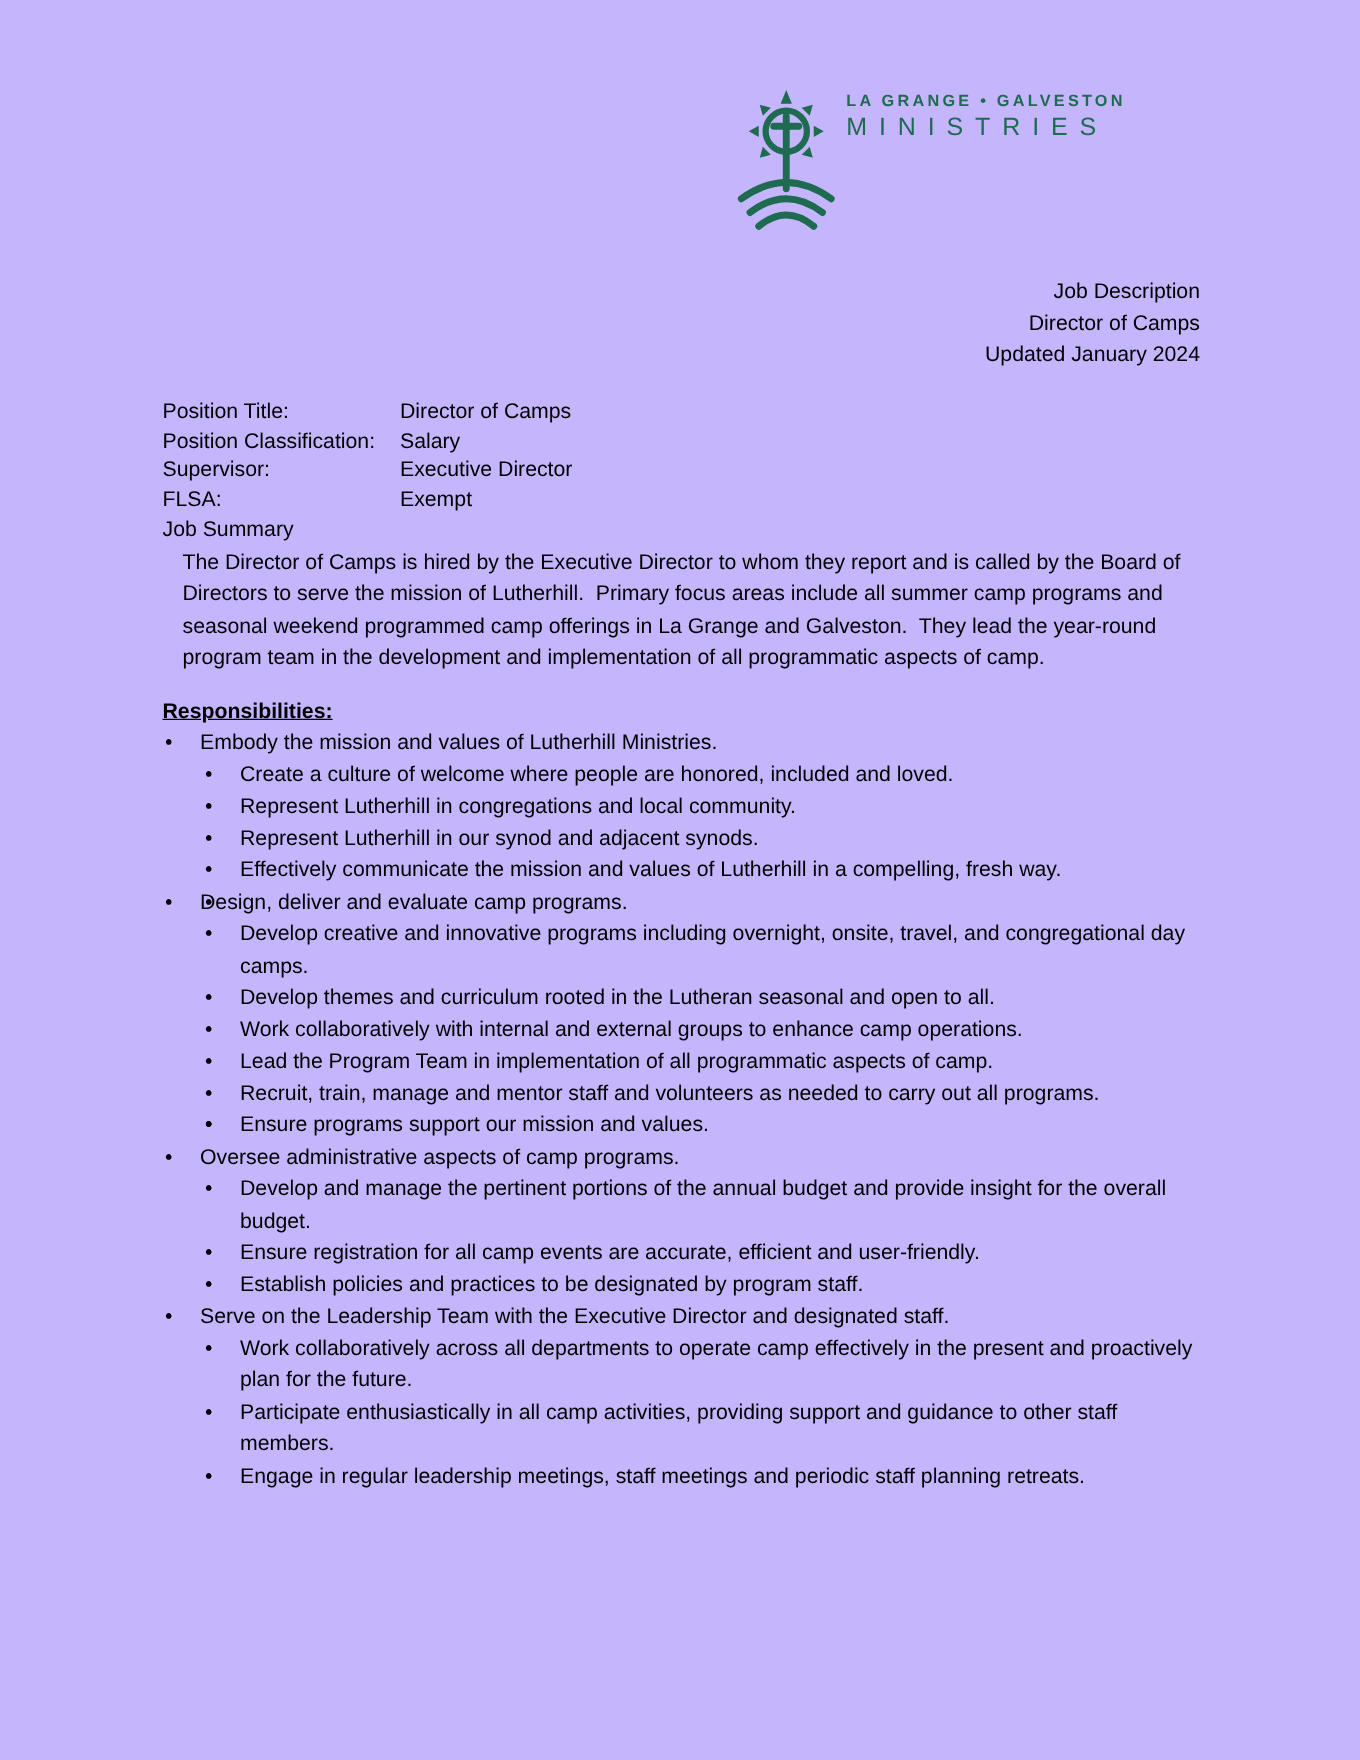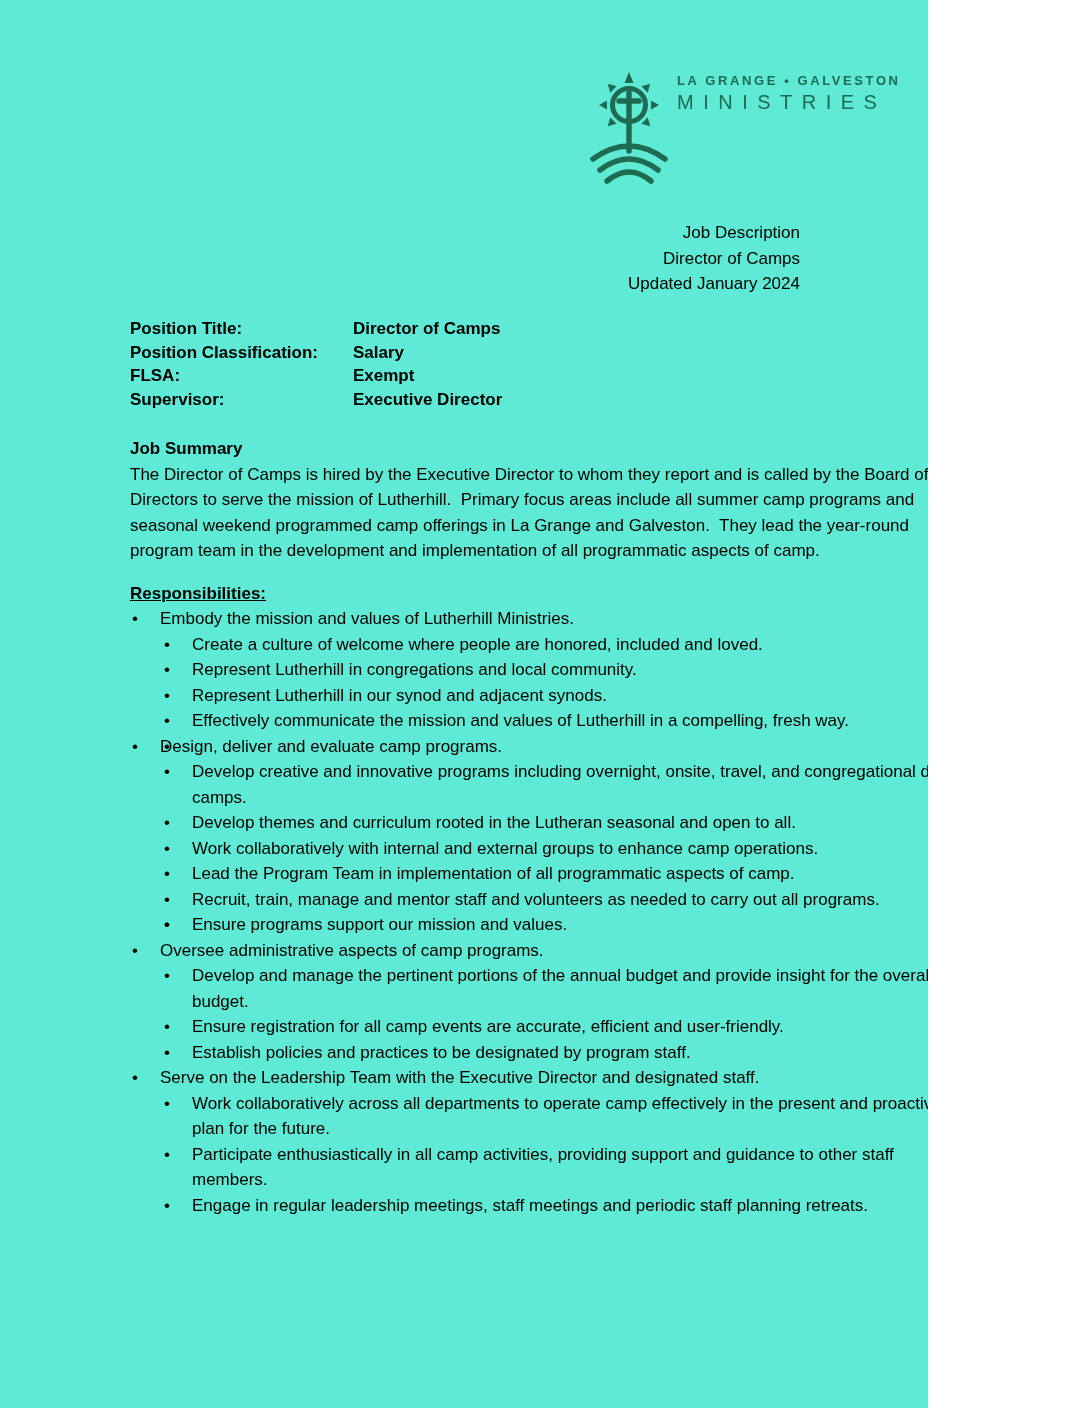--- a/index.html
+++ b/index.html
@@ -1,22 +1,22 @@
 <!DOCTYPE html>
 <html style="--brand: #1E6B52;"><head>
 <meta charset="utf-8">
 <style>
   :root { --brand: #1E6B52; }
   * { box-sizing: border-box; }
   html, body { margin: 0; padding: 0; background: #ffffff; }
   .page {
     position: relative;
-    width: 928px;
+    width: 1088px;
     height: 1408px;
-    background: #5eead4;
+    background: #c4b5fd;
     font-family: "Liberation Sans", sans-serif;
     font-size: 17px;
     color: #000000;
     overflow: hidden;
   }
 
   
   .logo {
     position: absolute;
     left: 589px;
@@ -61,26 +61,26 @@
   }
 
   
   .content {
     position: absolute;
     left: 130px;
     top: 317px;
     width: 830px;
     line-height: 25.5px;
   }
-  .pos-row { display: flex; line-height: 23.5px; font-weight: bold; gap: 33px; }
+  .pos-row { display: flex; line-height: 23.5px; font-weight: normal; }
   .pos-label { width: 190px; flex: none; }
   .pos-value { flex: 1; }
 
-  .section-heading { font-weight: bold; margin-top: 25px; }
-  .summary-text { white-space: pre-wrap; }
+  .section-heading { font-weight: normal; }
+  .summary-text { white-space: pre-wrap; margin-left: 16px; }
 
   .resp-heading {
     font-weight: bold;
     text-decoration: underline;
     margin-top: 17px;
   }
 
   .li { position: relative; padding-left: 30px; }
   .li .bullet { position: absolute; left: 2px; top: 0; }
   .l2 { margin-left: 32px; }
@@ -129,27 +129,27 @@
     <div>
       <div class="pos-row">
         <span class="pos-label">Position Title:</span>
         <span class="pos-value">Director of Camps</span>
       </div>
       <div class="pos-row">
         <span class="pos-label">Position Classification:</span>
         <span class="pos-value">Salary</span>
       </div>
       <div class="pos-row">
+        <span class="pos-label">Supervisor:</span>
+        <span class="pos-value">Executive Director</span>
+      </div>
+      <div class="pos-row">
         <span class="pos-label">FLSA:</span>
         <span class="pos-value">Exempt</span>
       </div>
-      <div class="pos-row">
-        <span class="pos-label">Supervisor:</span>
-        <span class="pos-value">Executive Director</span>
-      </div>
     </div>
 
     <div class="section-heading">Job Summary</div>
     <div class="summary-text">The Director of Camps is hired by the Executive Director to whom they report and is called by the Board of Directors to serve the mission of Lutherhill.  Primary focus areas include all summer camp programs and seasonal weekend programmed camp offerings in La Grange and Galveston.  They lead the year-round program team in the development and implementation of all programmatic aspects of camp.</div>
 
     <div class="resp-heading">Responsibilities:</div>
 
     <div>
 
       <div class="li l1">

